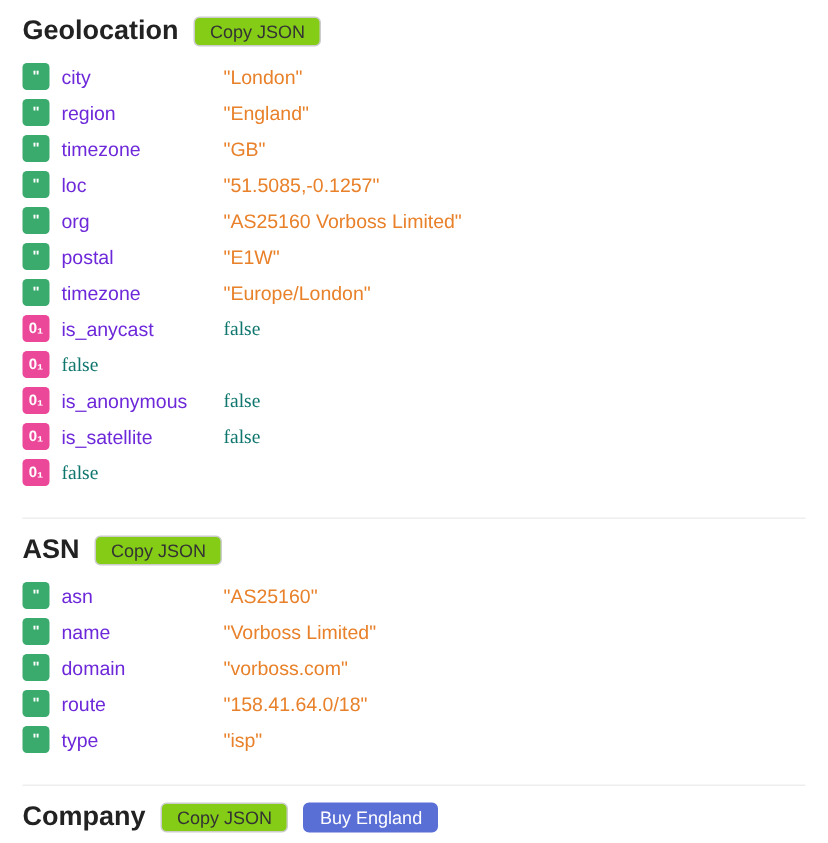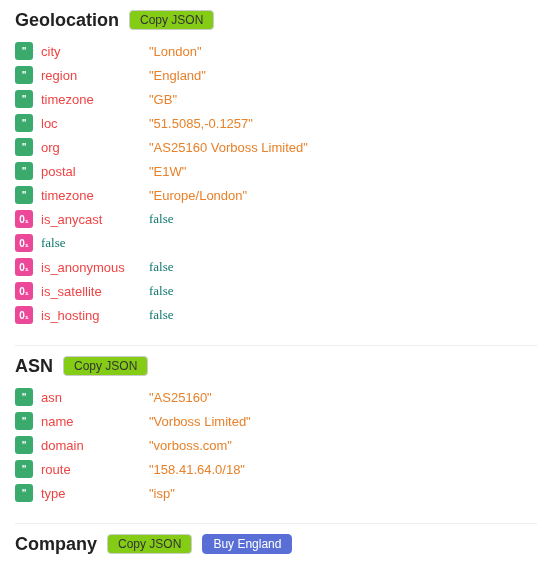--- a/index.html
+++ b/index.html
@@ -10,21 +10,21 @@
       color: #333;
       width: 552px;
       min-height: 562px;
       padding: 10px 15px;
     }
     .section {
       margin-bottom: 18px;
     }
     .section-header {
       display: flex;
-      align-items: flex-start;
+      align-items: flex-end;
       gap: 10px;
       margin-bottom: 8px;
     }
     .section-title {
       font-size: 18px;
       font-weight: 600;
       color: #222;
     }
     .btn {
       padding: 2px 10px;
@@ -59,21 +59,21 @@
       color: #fff;
       flex-shrink: 0;
     }
     .badge-green {
       background: #3aab6d;
     }
     .badge-purple {
       background: #ec4899;
     }
     .key-label {
-      color: #ef4444;
+      color: #6d28d9;
       width: 100px;
       flex-shrink: 0;
     }
     .val-string {
       color: #e8812a;
     }
     .val-bool {
       color: #0f766e;
       font-family: Liberation Serif, serif;
     }
@@ -142,21 +142,20 @@
         <span class="key-label">is_anonymous</span>
         <span class="val-bool">false</span>
       </div>
       <div class="data-row">
         <span class="key-badge badge-purple">0₁</span>
         <span class="key-label">is_satellite</span>
         <span class="val-bool">false</span>
       </div>
       <div class="data-row">
         <span class="key-badge badge-purple">0₁</span>
-        <span class="key-label">is_hosting</span>
         <span class="val-bool">false</span>
       </div>
     </div>
 </div>
 
 <hr class="divider">
 
 <div class="section">
   <div class="section-header">
     <span class="section-title">ASN</span>

